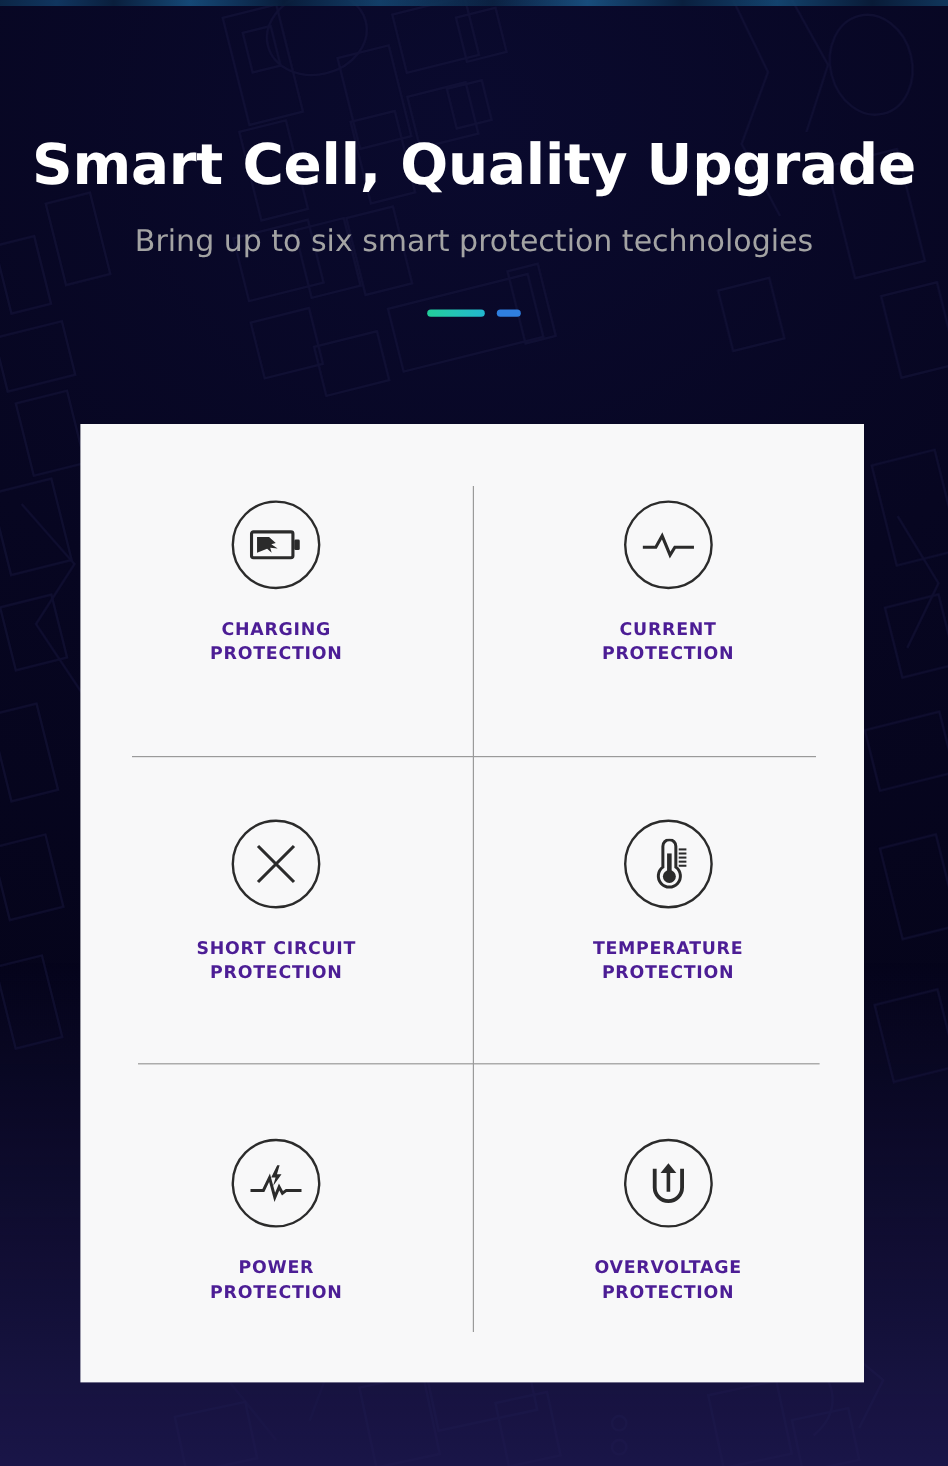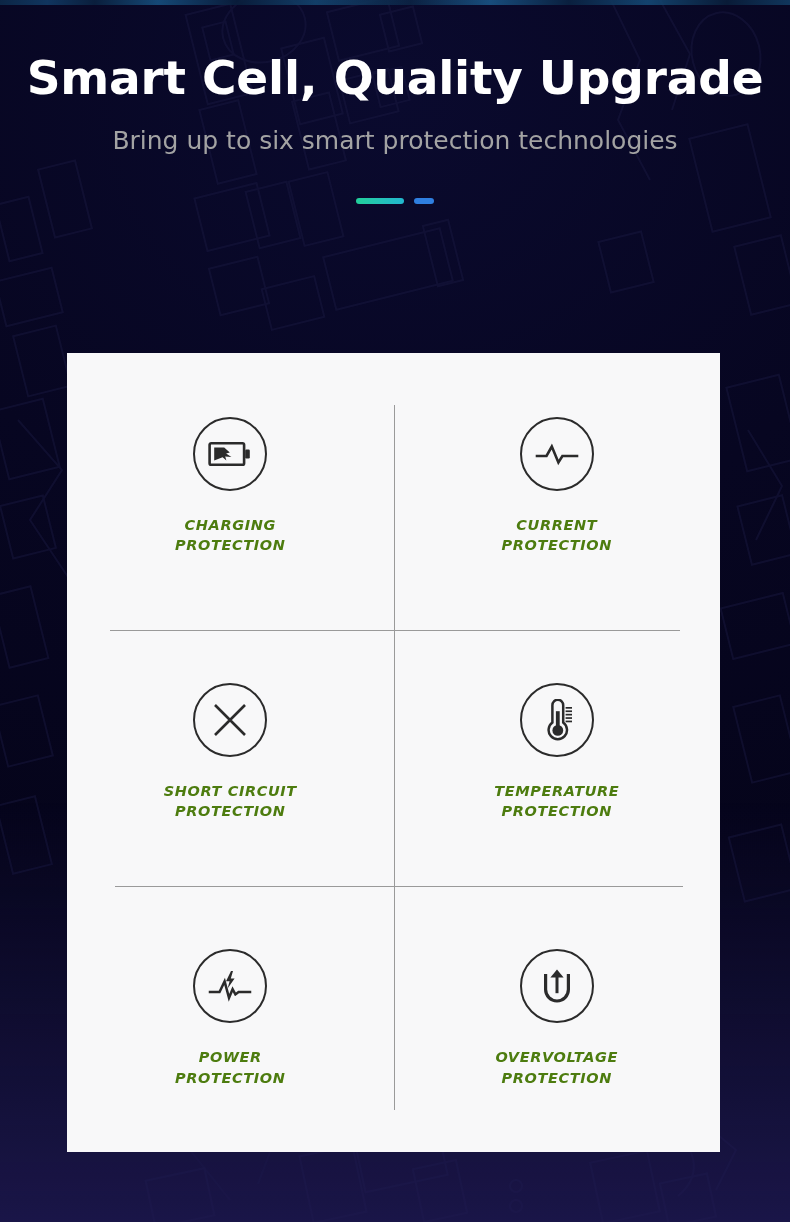--- a/index.html
+++ b/index.html
@@ -55,21 +55,21 @@
   .circuit svg { width: 100%; height: 100%; display: block; }
 
   
   .hero {
     position: absolute;
     top: 0; left: 0;
     width: 790px;
     text-align: center;
   }
   .hero-title {
-    margin-top: 52px;
+    margin-top: 112px;
     font-size: 47px;
     font-weight: 700;
     letter-spacing: -0.2px;
     color: #ffffff;
     line-height: 1.1;
   }
   .hero-sub {
     margin-top: 22px;
     font-size: 25px;
     font-weight: 400;
@@ -133,23 +133,22 @@
   }
   .icon-ring svg { display: block; }
 
   .cell-label {
     margin-top: 24px;
     text-align: center;
     font-size: 14.5px;
     font-weight: 600;
     letter-spacing: 0.6px;
     line-height: 1.42;
-    color: #4d7c0f;
+    color: #4c1d95;
     white-space: pre-line;
-    font-style: italic;
   }
 
   
   .divider-h {
     position: absolute;
     height: 1px;
     background: #9a9a9a;
   }
   .divider-h.one { left: 43px;  width: 570px; top: 277px; }
   .divider-h.two { left: 48px;  width: 568px; top: 533px; }

